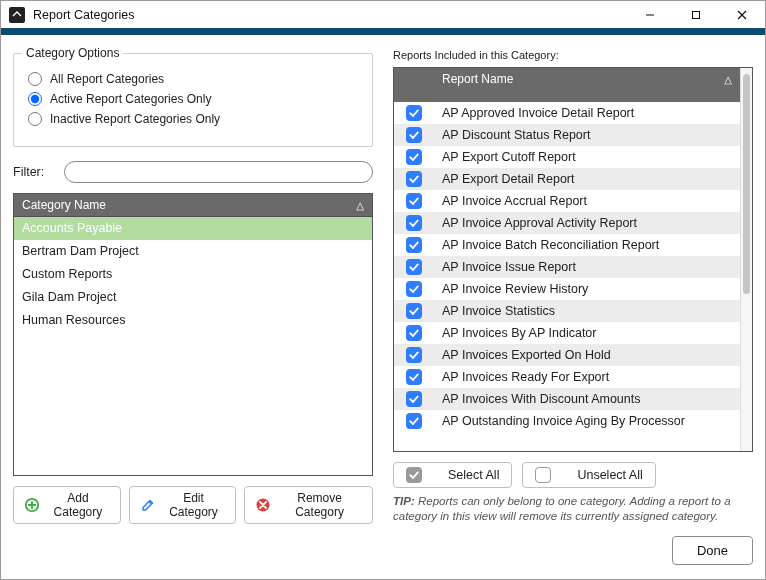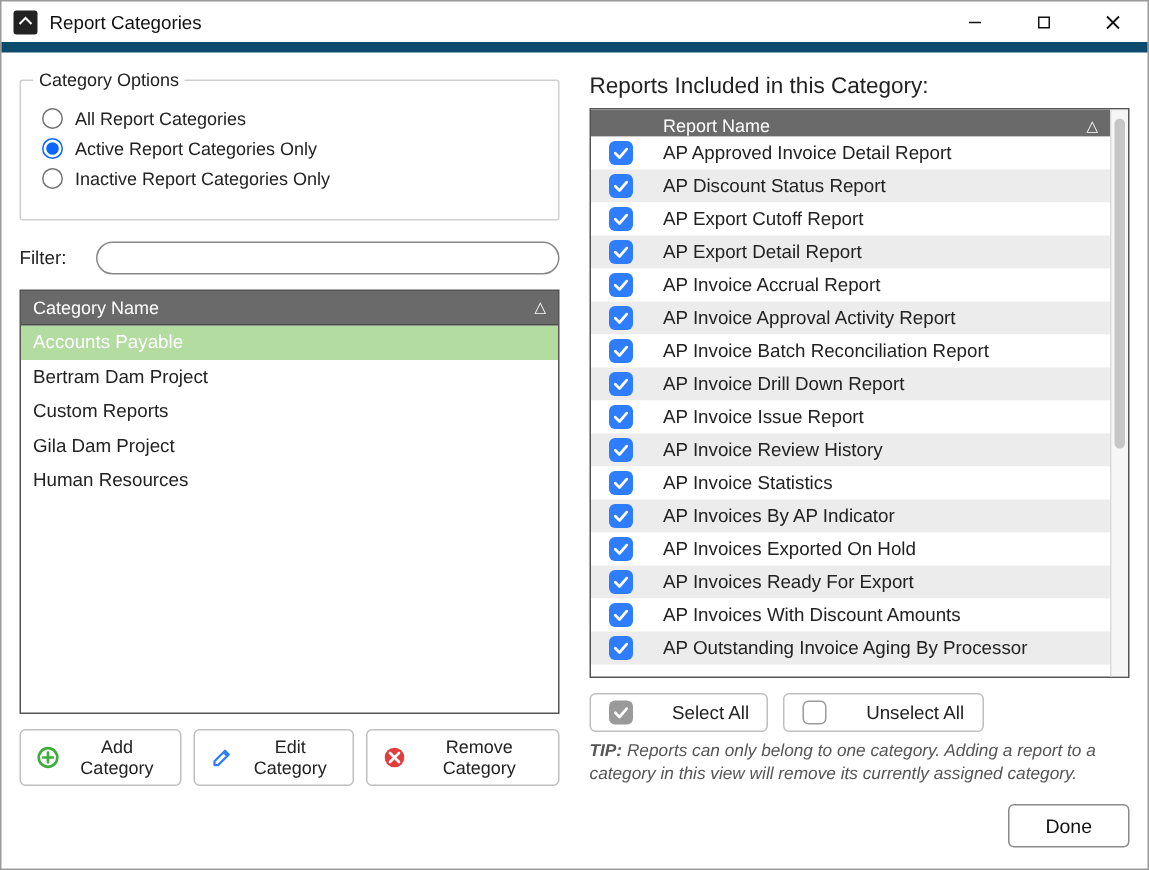--- a/index.html
+++ b/index.html
@@ -39,24 +39,24 @@
   .cat-rows { flex:1; overflow:auto; }
   .cat-row { font-size:12.5px; padding:4px 8px; color:#222; border-bottom:1px solid transparent; background:#fff; }
   .cat-row.selected { background:#b3dca1; color:#fff; }
 
   
   .left-btns { margin-top:10px; display:flex; gap:8px; }
   .pill-btn { display:flex; align-items:center; gap:6px; border:1px solid #bfbfbf; border-radius:4px; padding:4px 10px; font-size:12px; color:#222; background:#fff; cursor:pointer; }
   .pill-btn .ico { width:16px; height:16px; display:flex; align-items:center; justify-content:center; }
 
   
-  .right-title { font-size:15px; color:#222; margin-top:2px; margin-bottom:6px; }
+  .right-title { font-size:11px; color:#222; margin-top:2px; margin-bottom:6px; }
   .report-panel { flex:1; border:1px solid #555; display:flex; background:#fff; overflow:hidden; }
   .report-scroll { flex:1; overflow:hidden; display:flex; flex-direction:column; position:relative; }
-  .rep-header { background:#6a6a6a; color:#fff; font-size:12px; padding:4px 8px 0 48px; display:flex; align-items:center; }
+  .rep-header { background:#6a6a6a; color:#fff; font-size:12px; padding:4px 8px 16px 48px; display:flex; align-items:center; }
   .rep-header .sort-glyph { margin-left:auto; font-size:10px; }
   .rep-rows { flex:1; overflow:hidden; }
   .rep-row { display:flex; align-items:center; font-size:12.5px; padding:2px 8px 2px 12px; color:#222; height:22px; }
   .rep-row:nth-child(odd) { background:#fff; }
   .rep-row:nth-child(even) { background:#ececec; }
   .chk { width:16px; height:16px; border-radius:4px; background:#2f7dff; display:flex; align-items:center; justify-content:center; flex:none; margin-right:20px; }
   .chk svg { display:block; }
   .vscroll { width:12px; background:#f6f6f6; border-left:1px solid #dcdcdc; position:relative; }
   .vscroll .thumb { position:absolute; left:2px; right:2px; top:6px; height:220px; background:#c6c6c6; border-radius:4px; }
 
@@ -240,28 +240,20 @@
                     </svg>
                   </span>
                   <span>AP Invoice Batch Reconciliation Report</span>
                 </div>
                 <div class="rep-row">
                   <span class="chk">
                     <svg width="12" height="12" viewBox="0 0 12 12">
                       <path d="M2.2 6.2 L5 9 L9.8 3.4" stroke="#fff" stroke-width="1.8" fill="none" stroke-linecap="round" stroke-linejoin="round"></path>
                     </svg>
                   </span>
-                  <span>AP Invoice Drill Down Report</span>
-                </div>
-                <div class="rep-row">
-                  <span class="chk">
-                    <svg width="12" height="12" viewBox="0 0 12 12">
-                      <path d="M2.2 6.2 L5 9 L9.8 3.4" stroke="#fff" stroke-width="1.8" fill="none" stroke-linecap="round" stroke-linejoin="round"></path>
-                    </svg>
-                  </span>
                   <span>AP Invoice Issue Report</span>
                 </div>
                 <div class="rep-row">
                   <span class="chk">
                     <svg width="12" height="12" viewBox="0 0 12 12">
                       <path d="M2.2 6.2 L5 9 L9.8 3.4" stroke="#fff" stroke-width="1.8" fill="none" stroke-linecap="round" stroke-linejoin="round"></path>
                     </svg>
                   </span>
                   <span>AP Invoice Review History</span>
                 </div>

